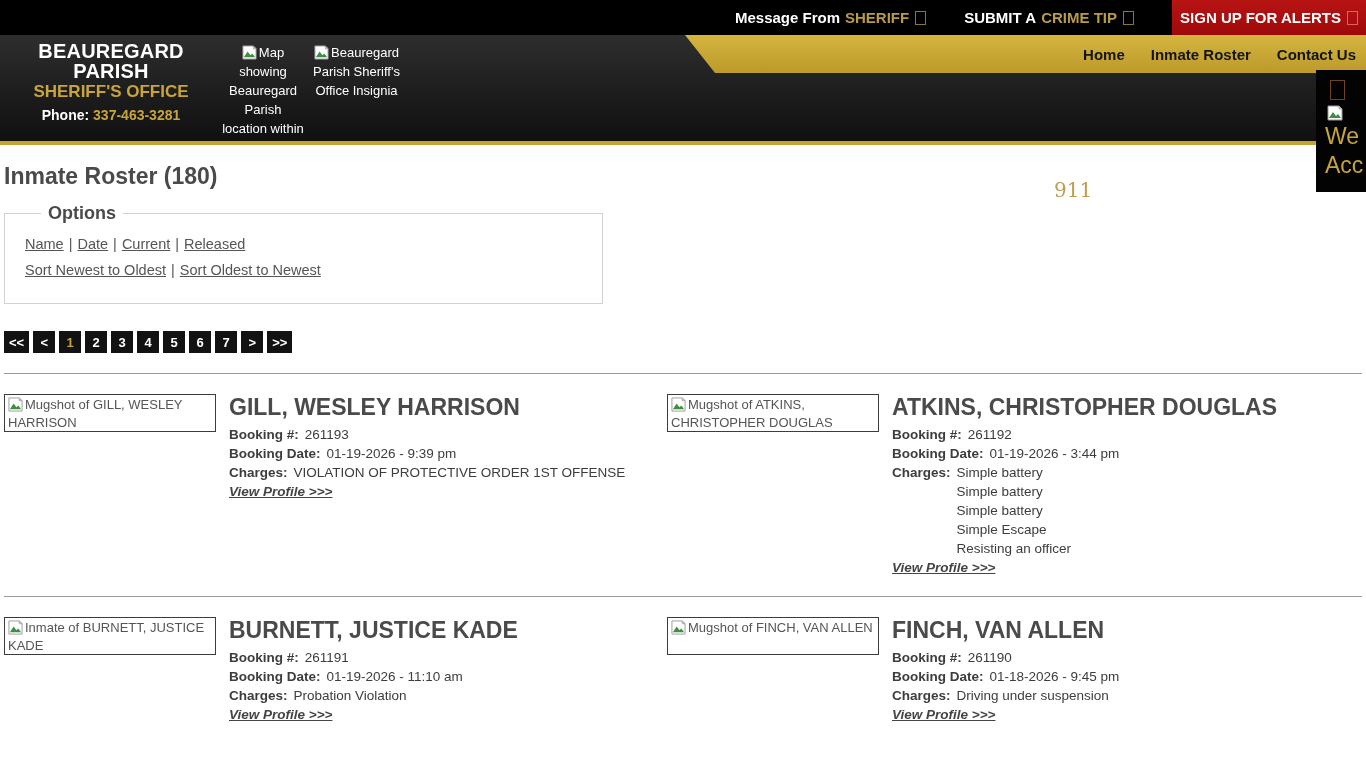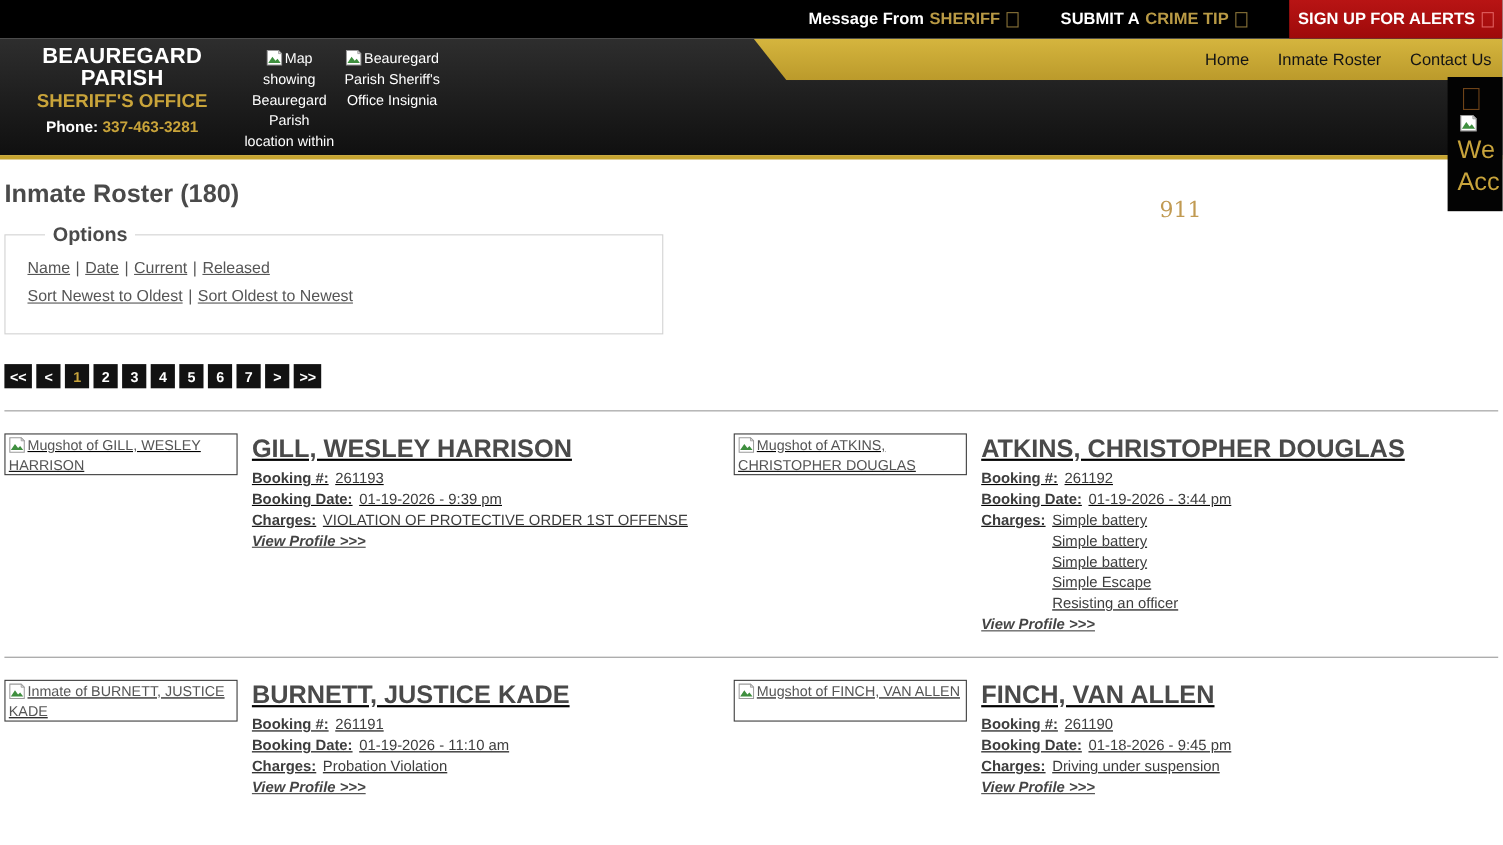--- a/index.html
+++ b/index.html
@@ -20,21 +20,21 @@
 
   
   .header { position:relative; height:110px; border-bottom:4px solid #c6a430;
             background:linear-gradient(180deg,#2e2e2e 0%,#1d1d1d 55%,#101010 100%);
             overflow:hidden; z-index:10; }
   .gold-ribbon { position:absolute; top:0; left:685px; right:0; height:38px;
                  background:linear-gradient(180deg,#d5b53e,#bb9a2b);
                  clip-path:polygon(0 0,100% 0,100% 100%,30px 100%);
                  display:flex; align-items:center; justify-content:flex-end;
                  padding-right:10px; }
-  .nav-link { color:#141414; font-size:15px; font-weight:normal; text-decoration:none;
+  .nav-link { color:#141414; font-size:15px; font-weight:bold; text-decoration:none;
               margin-left:26px; }
   .logo-block { position:absolute; top:6px; left:10px; width:202px; text-align:center;
                 line-height:20px; }
   .org-name { color:#fff; font-size:20px; font-weight:bold; letter-spacing:.2px; }
   .org-sub  { color:#c9a43a; font-size:17px; font-weight:bold; margin-top:1px; }
   .phone-line { color:#fff; font-size:14px; font-weight:bold; margin-top:3px; }
   .phone-line .num { color:#c9a43a; }
   .hours { color:#fff; font-size:14px; margin-top:18px; }
   .alt-img { position:absolute; top:8px; color:#fff; font-size:13px; line-height:19px;
              text-align:center; }
@@ -70,21 +70,21 @@
   .pagination { margin-top:27px; }
   .pg-btn { display:inline-flex; align-items:center; justify-content:center;
             min-width:22px; height:22px; padding:0 5px; margin-right:4px;
             background:#121212; color:#fff; font-size:13px; font-weight:bold;
             text-decoration:none; }
   .pg-btn.cur { color:#c8a43c; }
 
   .divider { border-top:1px solid #9a9a9a; margin-top:20px; }
 
   .roster-row { display:flex; margin-top:20px; align-items:flex-start; }
-  .card { width:663px; display:flex; align-items:flex-start;text-decoration:underline; }
+  .card { width:663px; display:flex; align-items:flex-start; }
   .mugshot { width:212px; height:38px; border:1px solid #3c3c3c; background:#fff;
              padding:1px 3px; overflow:hidden; font-size:13px; line-height:18px;
              color:#555; flex:none; cursor:pointer; }
   .details { margin-left:13px; flex:1; }
   .iname { font-size:23px; font-weight:bold; color:#4a4a4a; line-height:26px;
            margin-bottom:5px; }
   .drow { font-size:13.5px; color:#3d3d3d; line-height:19px; display:flex; }
   .drow .lbl { font-weight:bold; margin-right:6px; white-space:nowrap; }
   .charge-list div { line-height:19px; }
   .view { display:inline-block; margin-top:2px; font-size:13.5px; font-weight:bold;

